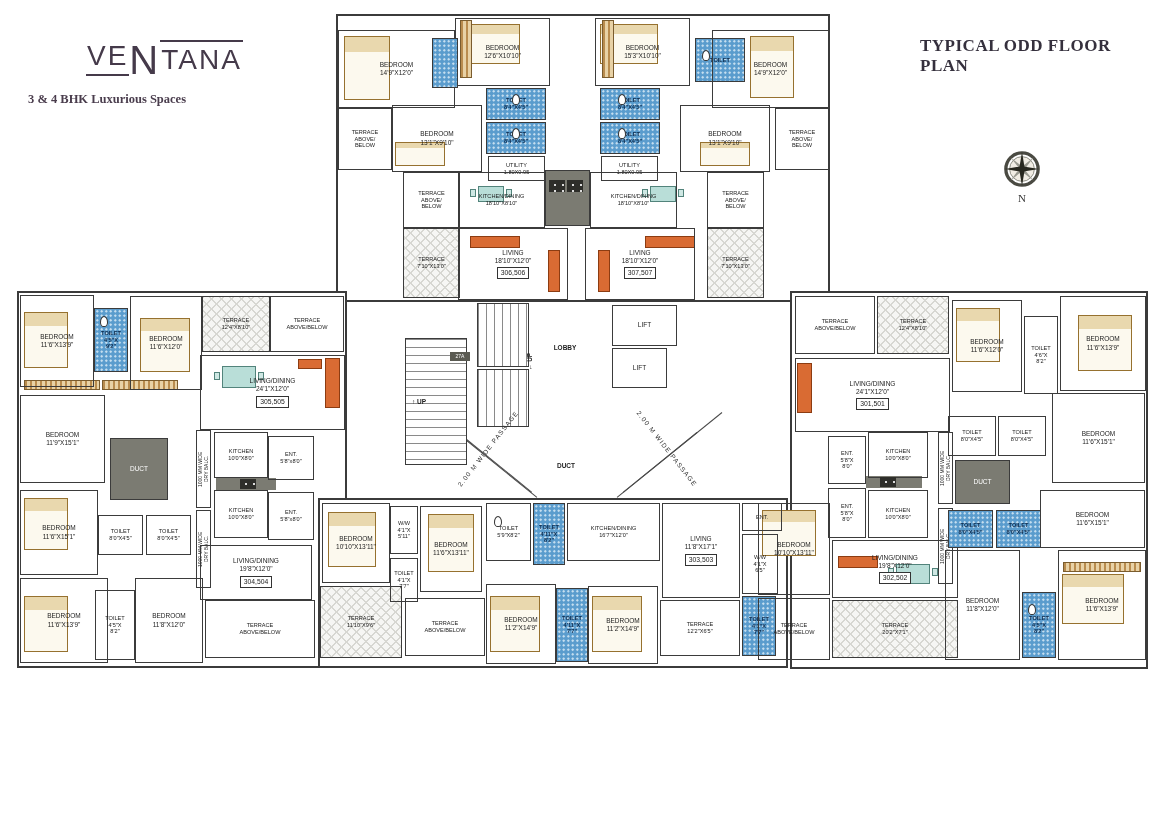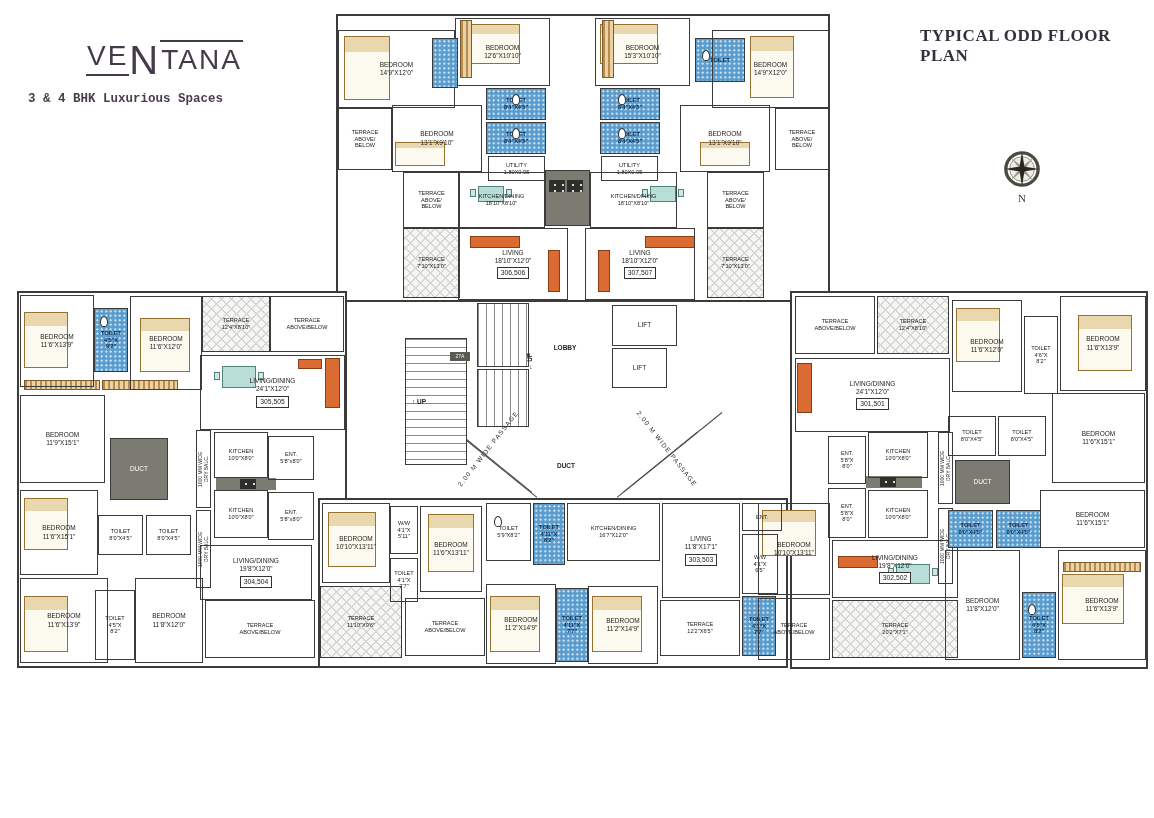--- a/index.html
+++ b/index.html
@@ -51,23 +51,23 @@
       border-radius:50% 50% 48% 48%/58% 58% 42% 42%;box-sizing:border-box;}
   
   .logo-circle{position:absolute;left:24px;top:22px;width:62px;height:62px;border-radius:50%;
       background:#4a2b42;display:flex;align-items:center;justify-content:center;z-index:5;}
   .logo-circle span{font-family:"Liberation Serif",serif;font-style:italic;font-size:27px;color:#fff;}
   .logo-text{position:absolute;left:86px;top:40px;color:#453a4a;z-index:5;
       font-family:"Liberation Sans",sans-serif;letter-spacing:2px;display:flex;align-items:flex-end;}
   .logo-text .ve{font-size:28px;border-bottom:2.5px solid #453a4a;padding:0 1px 2px 1px;}
   .logo-text .nn{font-size:40px;line-height:0.8;}
   .logo-text .tana{font-size:28px;border-top:2.5px solid #453a4a;padding:2px 1px 0 1px;}
-  .tagline{position:absolute;left:28px;top:92px;font-family:Liberation Mono, monospace;
+  .tagline{position:absolute;left:28px;top:92px;font-family:Liberation Serif, serif;
       font-weight:bold;font-size:12.5px;color:#4a3d4d;z-index:5;}
-  .title{position:absolute;left:920px;top:26px;font-family:"Liberation Serif",serif;
+  .title{position:absolute;left:920px;top:36px;font-family:"Liberation Serif",serif;
       font-weight:bold;font-size:17px;letter-spacing:0.5px;color:#35303d;z-index:5;}
   .compass{position:absolute;left:1002px;top:150px;z-index:5;text-align:center;width:40px;}
   .compass .nlab{font-family:"Liberation Serif",serif;font-size:11px;color:#333;}
   .up{position:absolute;z-index:4;font-size:6.5px;font-weight:bold;color:#222;white-space:nowrap;}
 </style>
 </head>
 <body>
 
 <div class="plan">
 

